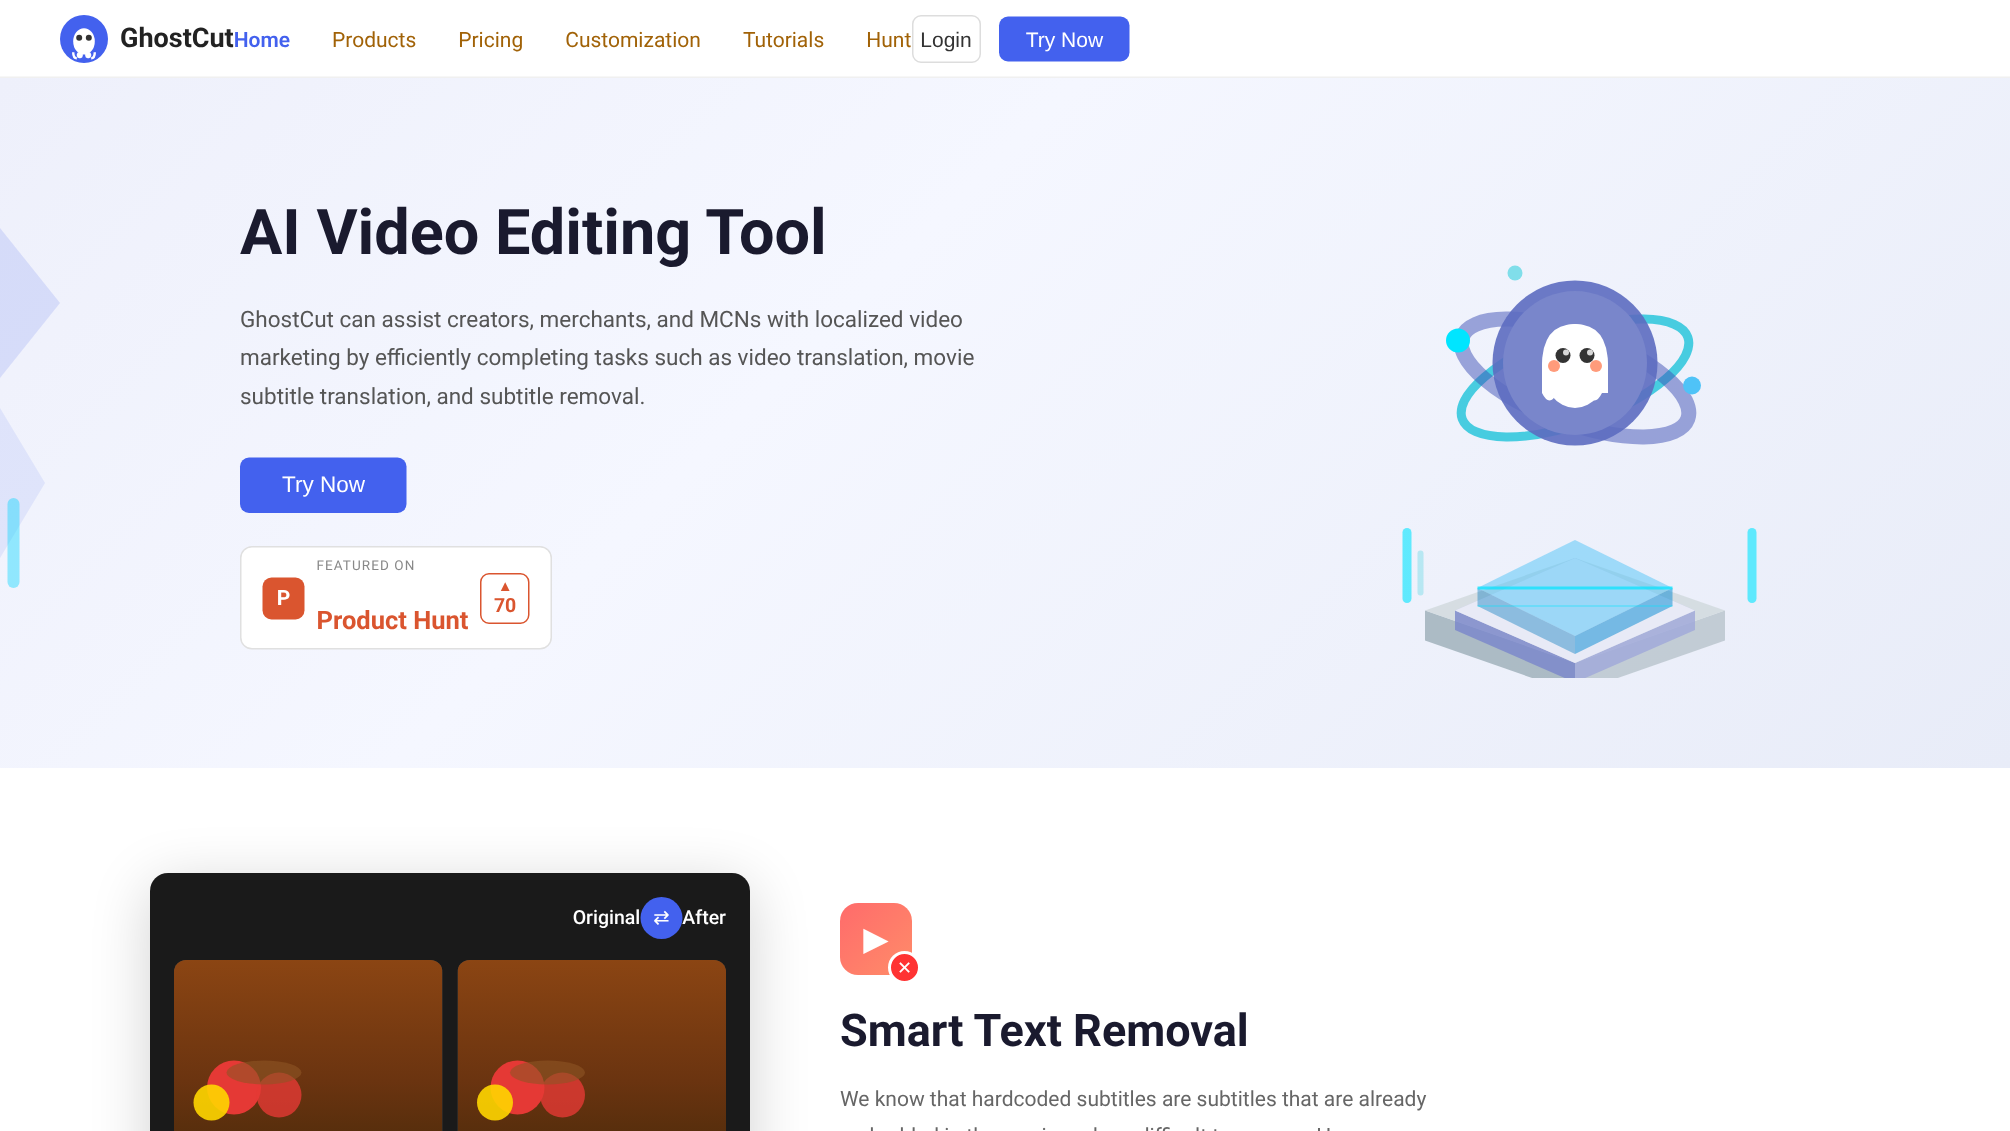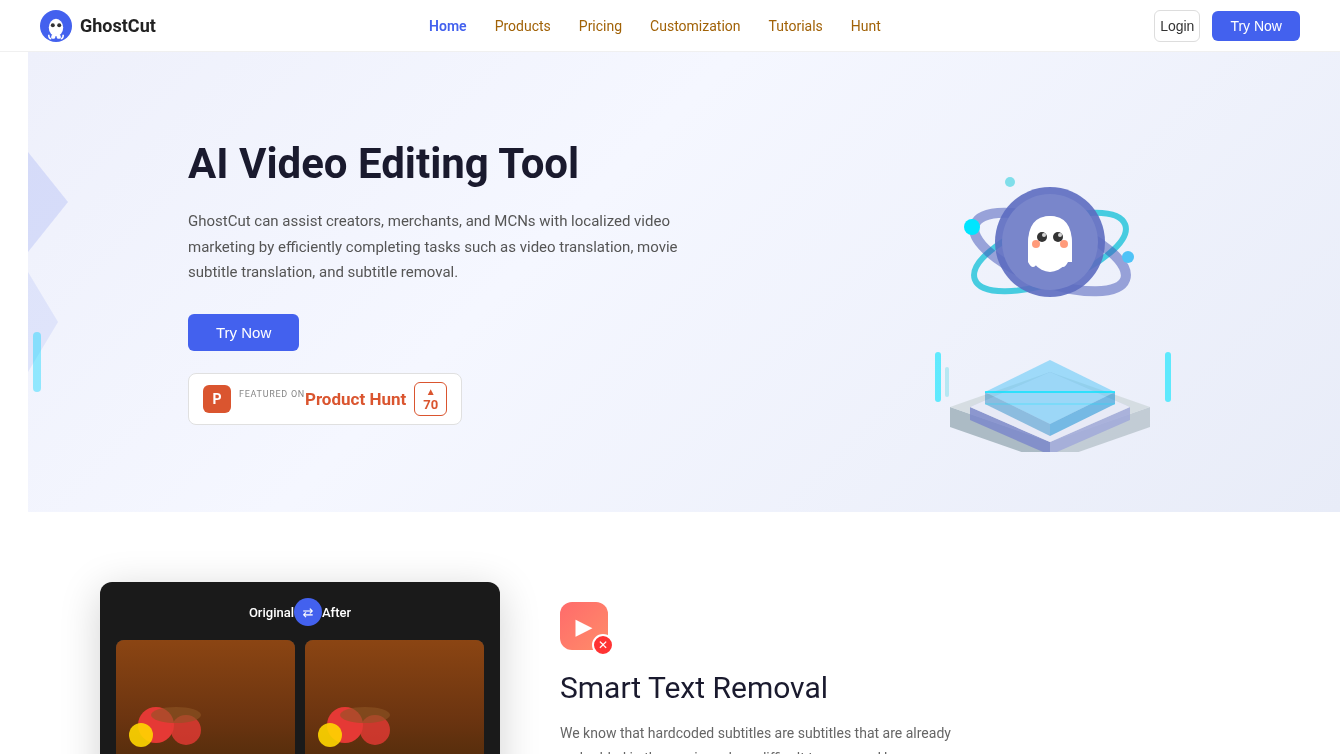--- a/index.html
+++ b/index.html
@@ -2,21 +2,21 @@
 <html><head>
   <meta charset="utf-8">
   <style>
     * { margin: 0; padding: 0; box-sizing: border-box; }
     body { font-family: -apple-system, BlinkMacSystemFont, 'Segoe UI', Roboto, sans-serif; overflow-x: hidden; background: #fff; }
 
     
     .navbar {
       display: flex;
       align-items: center;
-      justify-content: space-between;
+      justify-content: flex-start;
       padding: 0 40px;
       height: 52px;
       background: #fff;
       border-bottom: 1px solid #f0f0f0;
       position: sticky;
       top: 0;
       z-index: 100;
     }
     .nav-logo {
       display: flex;
@@ -76,21 +76,20 @@
     
     .hero {
       background: linear-gradient(135deg, #eef0fb 0%, #f5f7ff 40%, #e8ecf8 100%);
       min-height: 420px;
       display: flex;
       align-items: center;
       justify-content: space-between;
       padding: 60px 100px 60px 160px;
       position: relative;
       overflow: hidden;
-      margin-left: 28px;
     }
     .hero-left {
       max-width: 520px;
       z-index: 2;
     }
     .hero-title {
       font-size: 42px;
       font-weight: 700;
       color: #1a1a2e;
       margin-bottom: 20px;
@@ -132,21 +131,22 @@
       border-radius: 6px;
       display: flex;
       align-items: center;
       justify-content: center;
       color: #fff;
       font-size: 14px;
       font-weight: 700;
     }
     .ph-text-group {
       display: flex;
-      flex-direction: row;
+      flex-direction: column;
+      gap: 21px;
     }
     .ph-featured-label {
       font-size: 9px;
       color: #888;
       letter-spacing: 0.08em;
       text-transform: uppercase;
     }
     .ph-name {
       font-size: 17px;
       font-weight: 700;
@@ -199,21 +199,21 @@
       flex-shrink: 0;
       width: 400px;
       background: #1a1a1a;
       border-radius: 12px;
       padding: 16px;
       box-shadow: 0 8px 40px rgba(0,0,0,0.18);
     }
     .video-comparison-header {
       display: flex;
       align-items: center;
-      justify-content: center;
+      justify-content: flex-end;
       margin-bottom: 14px;
     }
     .vc-label {
       color: #fff;
       font-size: 13px;
       font-weight: 500;
     }
     .vc-arrow {
       width: 28px;
       height: 28px;
@@ -254,21 +254,21 @@
       background: linear-gradient(180deg, #8b4513 0%, #6b3410 40%, #4a2a0a 70%, #a0522d 100%);
     }
 
     
     .section2-right {
       flex: 1;
       padding-top: 20px;
     }
     .feature-title {
       font-size: 30px;
-      font-weight: 400;
+      font-weight: 700;
       color: #1a1a2e;
       margin-bottom: 16px;
     }
     .feature-desc {
       font-size: 14px;
       color: #666;
       line-height: 1.8;
       margin-bottom: 28px;
       max-width: 400px;
     }

